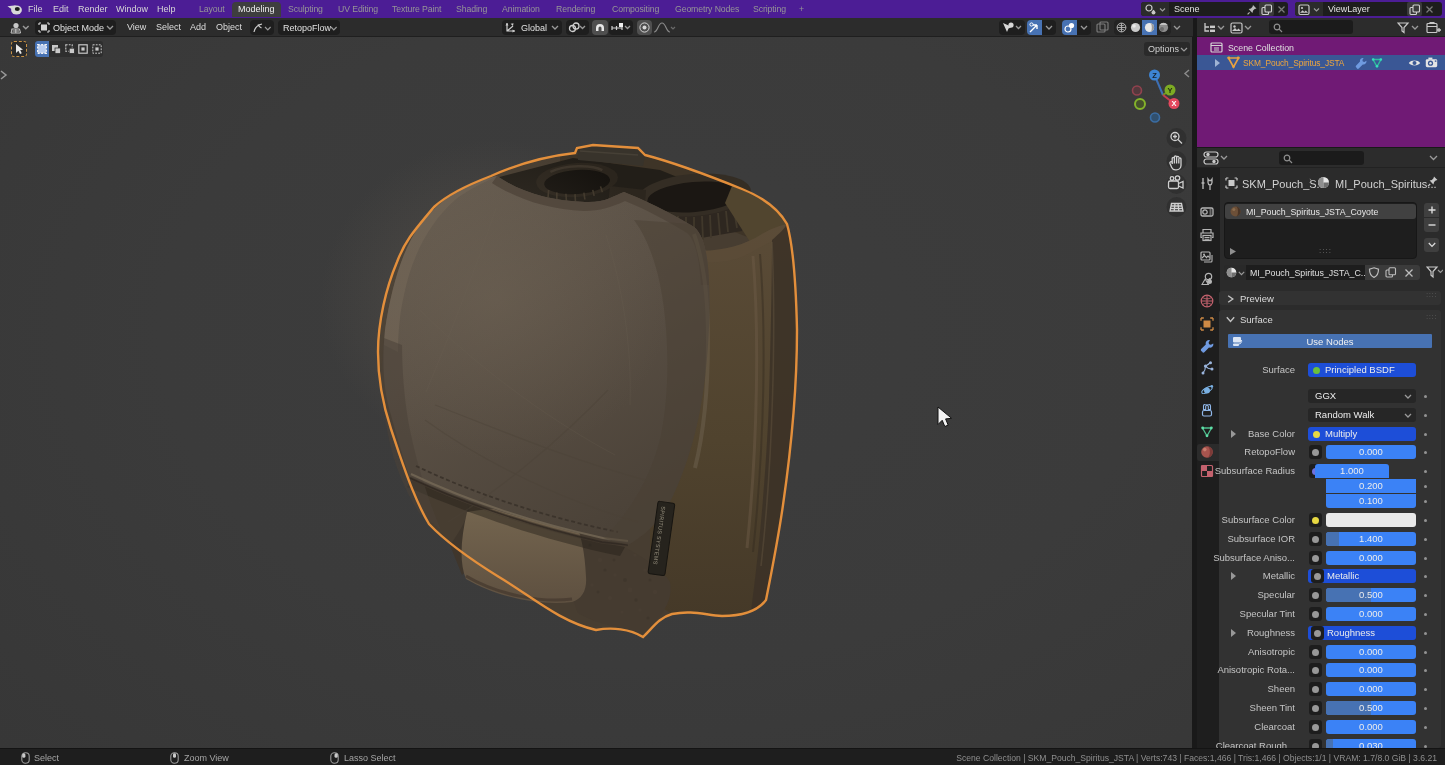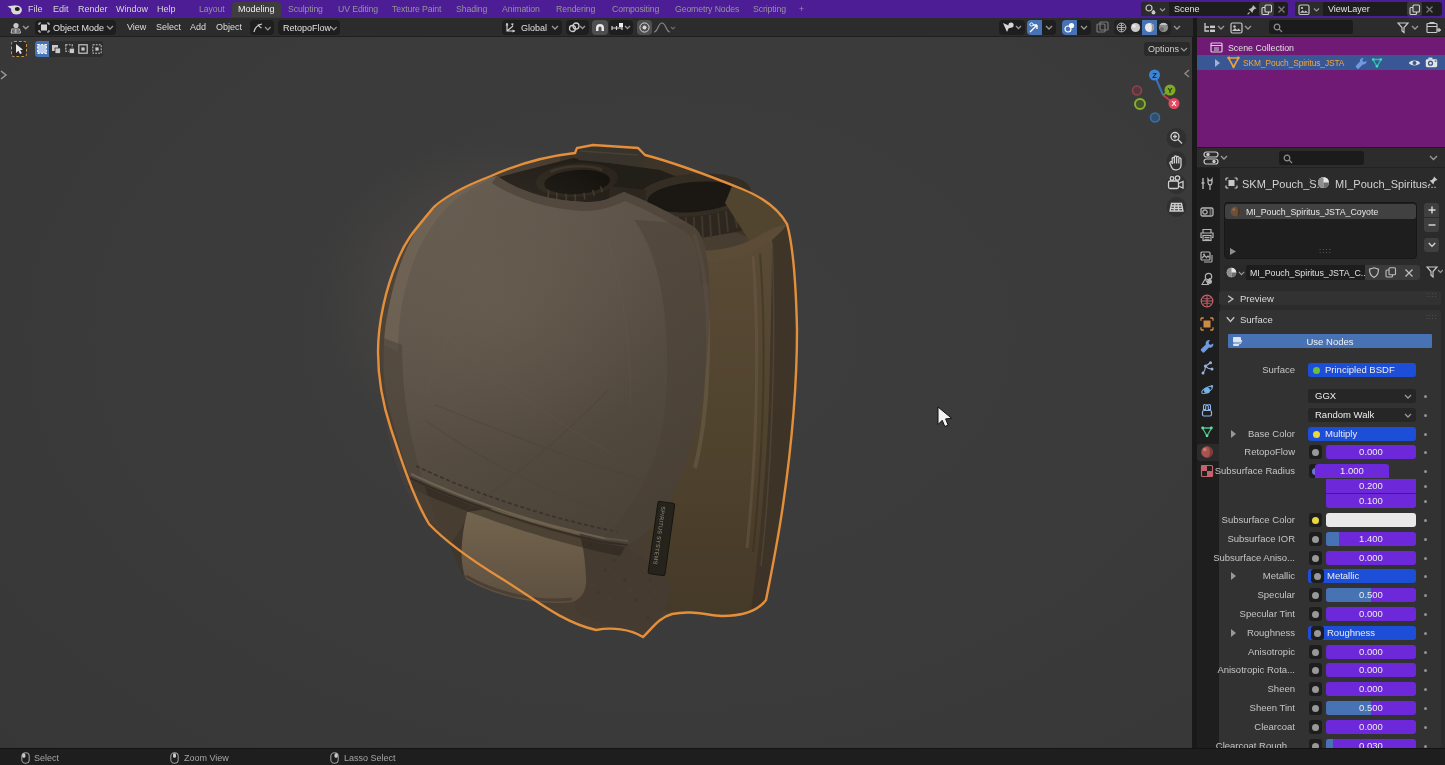--- a/index.html
+++ b/index.html
@@ -21,21 +21,21 @@
 #statusbar span { position:absolute; top:4px; font-size:9px; color:#a5a5a5; }
 
 #outliner { position:absolute; left:1197px; top:18px; width:248px; height:129px; background:#701a75; }
 #outlhead { position:absolute; left:0; top:0; width:248px; height:19px; background:#2c2c2c; border-bottom:1px solid #1e1e1e;}
 
 #props { position:absolute; left:1197px; top:148px; width:248px; height:600px; background:#2b2b2b; }
 #prophead { position:absolute; left:0; top:0; width:248px; height:20px; background:#2c2c2c; border-bottom:1px solid #222; }
 #propnav { position:absolute; left:0; top:20px; width:23px; height:580px; background:#1e1e1e; }
 .prow { position:absolute; height:14px; }
 .plabel { position:absolute; font-size:9.5px; color:#c5c5c5; text-align:right; right:150px; white-space:nowrap; top:1px;}
-.pfield { position:absolute; left:125px; width:94px; height:14px; background:#6d28d9; border-radius:3px; color:#ececec; font-size:9.5px; text-align:center; line-height:14px; }
+.pfield { position:absolute; left:125px; width:94px; height:14px; background:#3b82f6; border-radius:3px; color:#ececec; font-size:9.5px; text-align:center; line-height:14px; }
 .pdark { background:#1d4ed8; text-align:right; }
 .socket { position:absolute; left:112px; top:0px; width:13px; height:14px; background:#1d1d1d; border-radius:3px; }
 .socket i { position:absolute; left:3px; top:3.5px; width:7px; height:7px; border-radius:50%; background:#989898; display:block;}
 .deco { position:absolute; left:227px; top:5.5px; width:3px; height:3px; border-radius:50%; background:#939393; }
 .arrow { position:absolute; left:34px; width:0; height:0; border-left:5px solid #989898; border-top:4px solid transparent; border-bottom:4px solid transparent; top:3px;}
 </style>
 </head>
 <body>
 <div id="stage">
 
@@ -946,14 +946,15 @@
     <svg class="abs" style="left:170px;top:3px" width="9" height="12" viewBox="0 0 9 12">
       <rect x="0.8" y="0.8" width="7.4" height="10.4" rx="3.5" fill="none" stroke="#9a9a9a" stroke-width="1.1"></rect>
       <rect x="3" y="1.2" width="3" height="4.6" rx="1.4" fill="#cacaca"></rect>
     </svg>
     <span style="left:184px;">Zoom View</span>
     <svg class="abs" style="left:330px;top:3px" width="9" height="12" viewBox="0 0 9 12">
       <rect x="0.8" y="0.8" width="7.4" height="10.4" rx="3.5" fill="none" stroke="#9a9a9a" stroke-width="1.1"></rect>
       <rect x="4.5" y="1.2" width="3.2" height="4.6" rx="1.5" fill="#cacaca"></rect>
     </svg>
     <span style="left:344px;">Lasso Select</span>
+    <span style="right:8px;color:#8f8f8f;font-size:8.6px;">Scene Collection | SKM_Pouch_Spiritus_JSTA | Verts:743 | Faces:1,466 | Tris:1,466 | Objects:1/1 | VRAM: 1.7/8.0 GiB | 3.6.21</span>
   </div>
 </div>
 
 </body></html>

